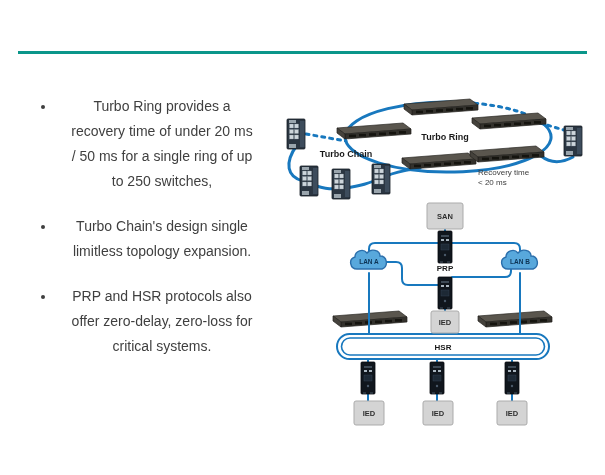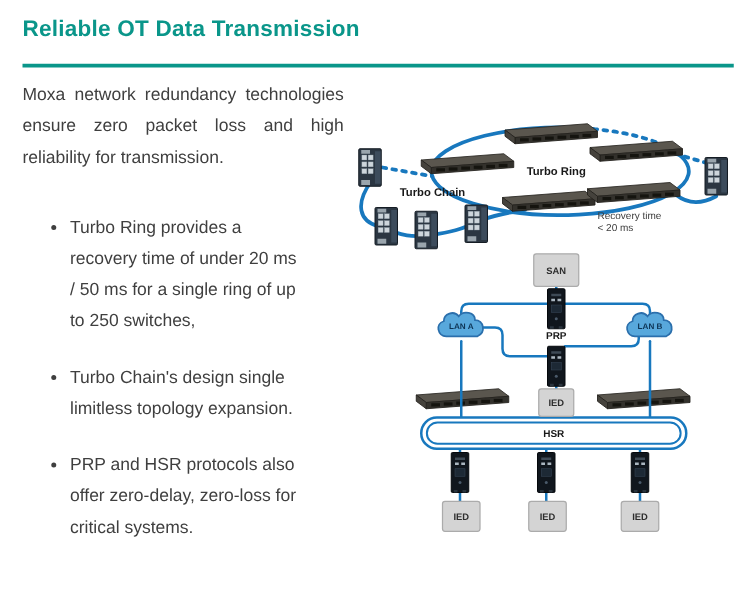--- a/index.html
+++ b/index.html
@@ -13,45 +13,43 @@
   }
   #title-rule{
     position:absolute;left:18px;top:51px;width:569px;height:3px;background:#0a968a;
   }
   #left-col{
     position:absolute;left:18px;top:63px;width:257px;
     font-size:14px;line-height:25px;color:#3f3f3f;
   }
   #intro{margin:0;text-align:justify;}
   #bullets{
-    margin:31px 0 0 0;padding:0 0 0 38px;list-style:disc;
+    margin:31px 0 0 0;padding:0 0 0 38px;list-style:disc;text-align:center;
   }
   #bullets li{
     margin:0 0 20px 0;white-space:pre-line;width:212px;line-height:25px;
   }
   #diagram-svg{position:absolute;left:0;top:0;}
   .blue{stroke:#1878be;fill:none;stroke-width:2;stroke-linejoin:round;stroke-linecap:round;}
   .blue3{stroke:#1878be;fill:none;stroke-width:3;stroke-linecap:round;}
   .dash{stroke-dasharray:3,5;}
   .dlabel{font-family:"Liberation Sans",sans-serif;font-size:9px;font-weight:bold;fill:#191919;text-anchor:middle;}
   .dnote{font-family:"Liberation Sans",sans-serif;font-size:8px;fill:#3c3c3c;}
   .boxlabel{font-family:"Liberation Sans",sans-serif;font-size:7.5px;font-weight:bold;fill:#2e2e2e;text-anchor:middle;}
   .cloudlabel{font-family:"Liberation Sans",sans-serif;font-size:6.5px;font-weight:bold;fill:#0d3354;text-anchor:middle;}
   .gbox{fill:#d4d4d4;stroke:#ababab;stroke-width:1;}
 </style>
 </head>
 <body>
 
 <div id="page">
 
-  <h1 id="title">Reliable OT Data Transmission</h1>
   <div id="title-rule"></div>
 
   <div id="left-col">
-    <p id="intro">Moxa network redundancy technologies ensure zero packet loss and high reliability for transmission.</p>
     <ul id="bullets">
       <li>Turbo Ring provides a
 recovery time of under 20 ms
 / 50 ms for a single ring of up
 to 250 switches,</li>
       <li>Turbo Chain's design single
 limitless topology expansion.</li>
       <li>PRP and HSR protocols also
 offer zero-delay, zero-loss for
 critical systems.</li>

